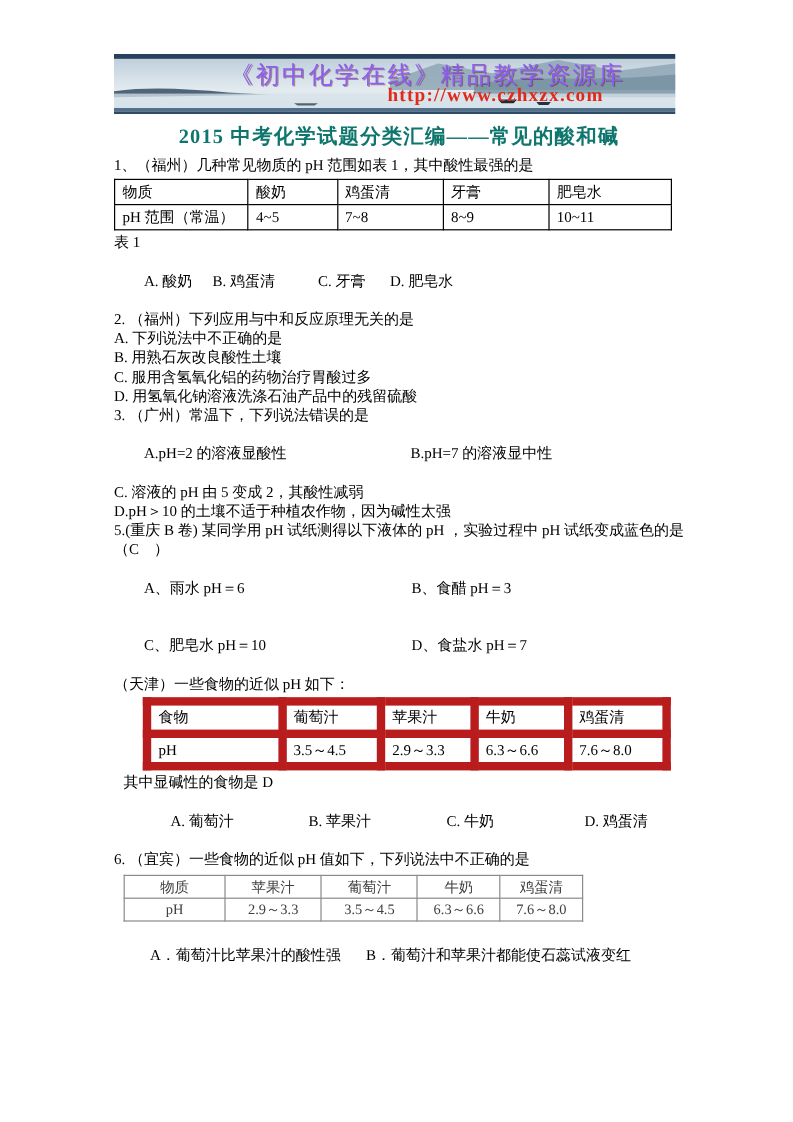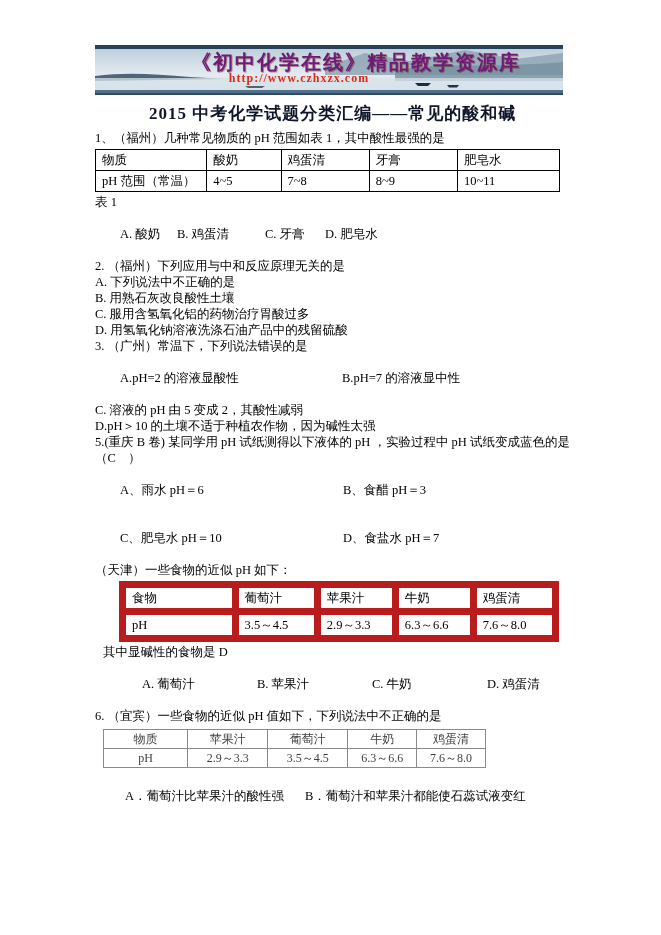--- a/index.html
+++ b/index.html
@@ -3,26 +3,26 @@
 <meta charset="utf-8">
 <style>
   html,body{margin:0;padding:0;background:#ffffff;}
   body{width:661px;height:935px;font-family:"Liberation Serif","DejaVu Serif",serif;color:#000;}
   .page{position:relative;width:661px;height:935px;overflow:hidden;}
   .content{position:absolute;left:95px;top:45px;width:475px;}
 
   
   .banner{position:relative;width:468px;height:50px;overflow:hidden;}
   .banner svg{position:absolute;left:0;top:0;width:100%;height:100%;}
-  .banner-title{position:absolute;top:4px;left:60px;right:6px;text-align:center;color:#701a75;
-    font-size:20px;font-weight:bold;letter-spacing:2px;text-shadow:1px 1px 0 rgba(90,0,0,.4);white-space:nowrap;}
-  .banner-url{position:absolute;top:26px;left:0;right:60px;text-align:center;color:#e02a1a;
-    font-size:12px;font-weight:bold;letter-spacing:1px;}
+  .banner-title{position:absolute;top:4px;left:60px;right:6px;text-align:center;color:#8b5cf6;
+    font-size:20px;font-weight:normal;letter-spacing:2px;text-shadow:1px 1px 0 rgba(90,0,0,.4);white-space:nowrap;}
+  .banner-url{position:absolute;top:26px;left:0;right:60px;text-align:right;color:#e02a1a;
+    font-size:16px;font-weight:bold;letter-spacing:1px;}
 
-  .doc-title{margin:7px 0 5px 0;text-align:center;color:#0f172a;font-weight:bold;font-size:17px;letter-spacing:1px;}
+  .doc-title{margin:7px 0 5px 0;text-align:center;color:#0f766e;font-weight:bold;font-size:17px;letter-spacing:1px;}
 
   .line{font-size:12.5px;line-height:16px;white-space:pre-wrap;}
 
   table{border-collapse:collapse;}
   .t-std{width:465px;margin:3px 0 2px 0;}
   .t-std td{border:1px solid #000;height:20px;padding:0 6px;font-size:12.5px;}
   .t-tj{width:440px;margin:3px 0 2px 24px;}
   .t-tj td{border:7px solid #b91c1c;height:20px;padding:0 6px;font-size:12.5px;}
   .t-grey{width:383px;margin:5px 0 4px 8px;color:#3f3f3f;}
   .t-grey td{border:1px solid #8a8a8a;height:18px;padding:0 4px;font-size:12px;text-align:center;}

